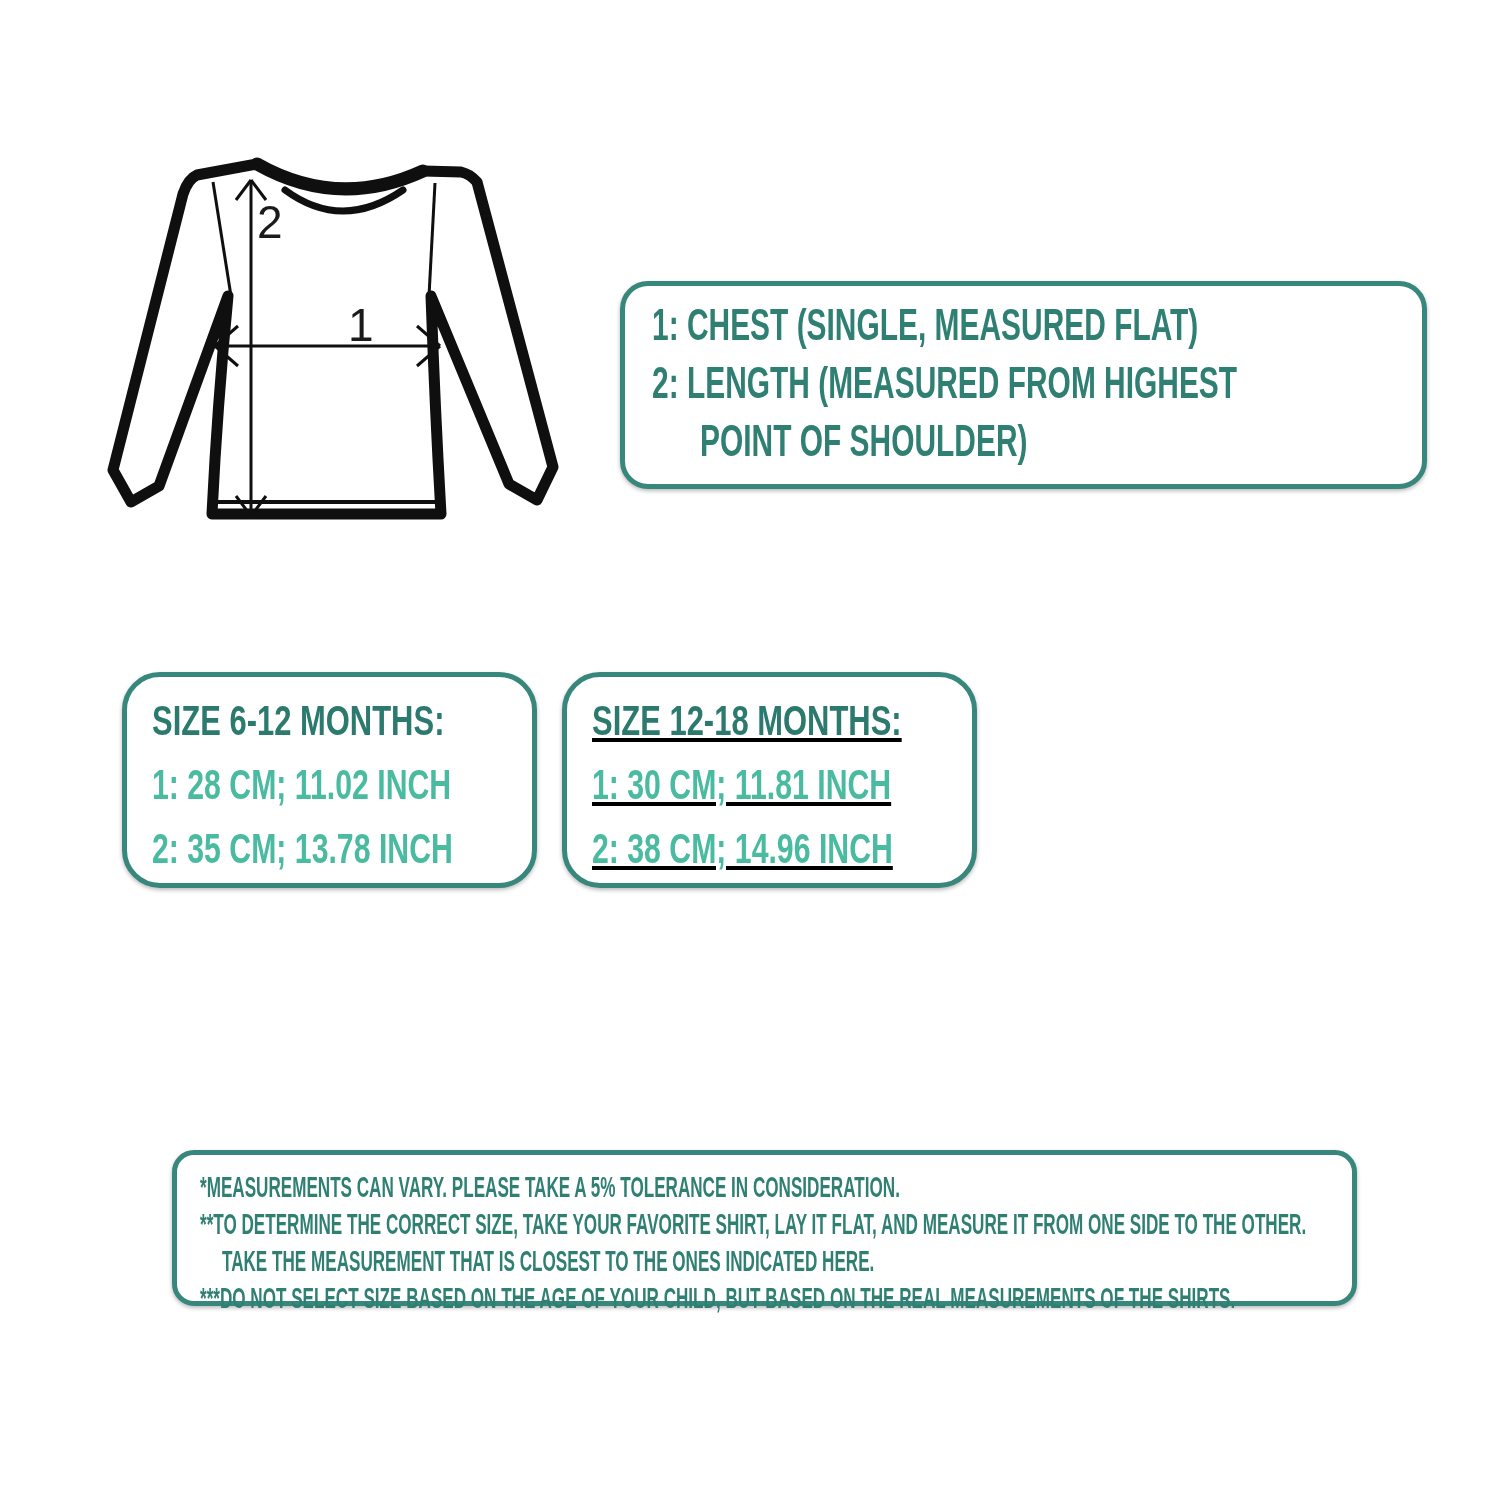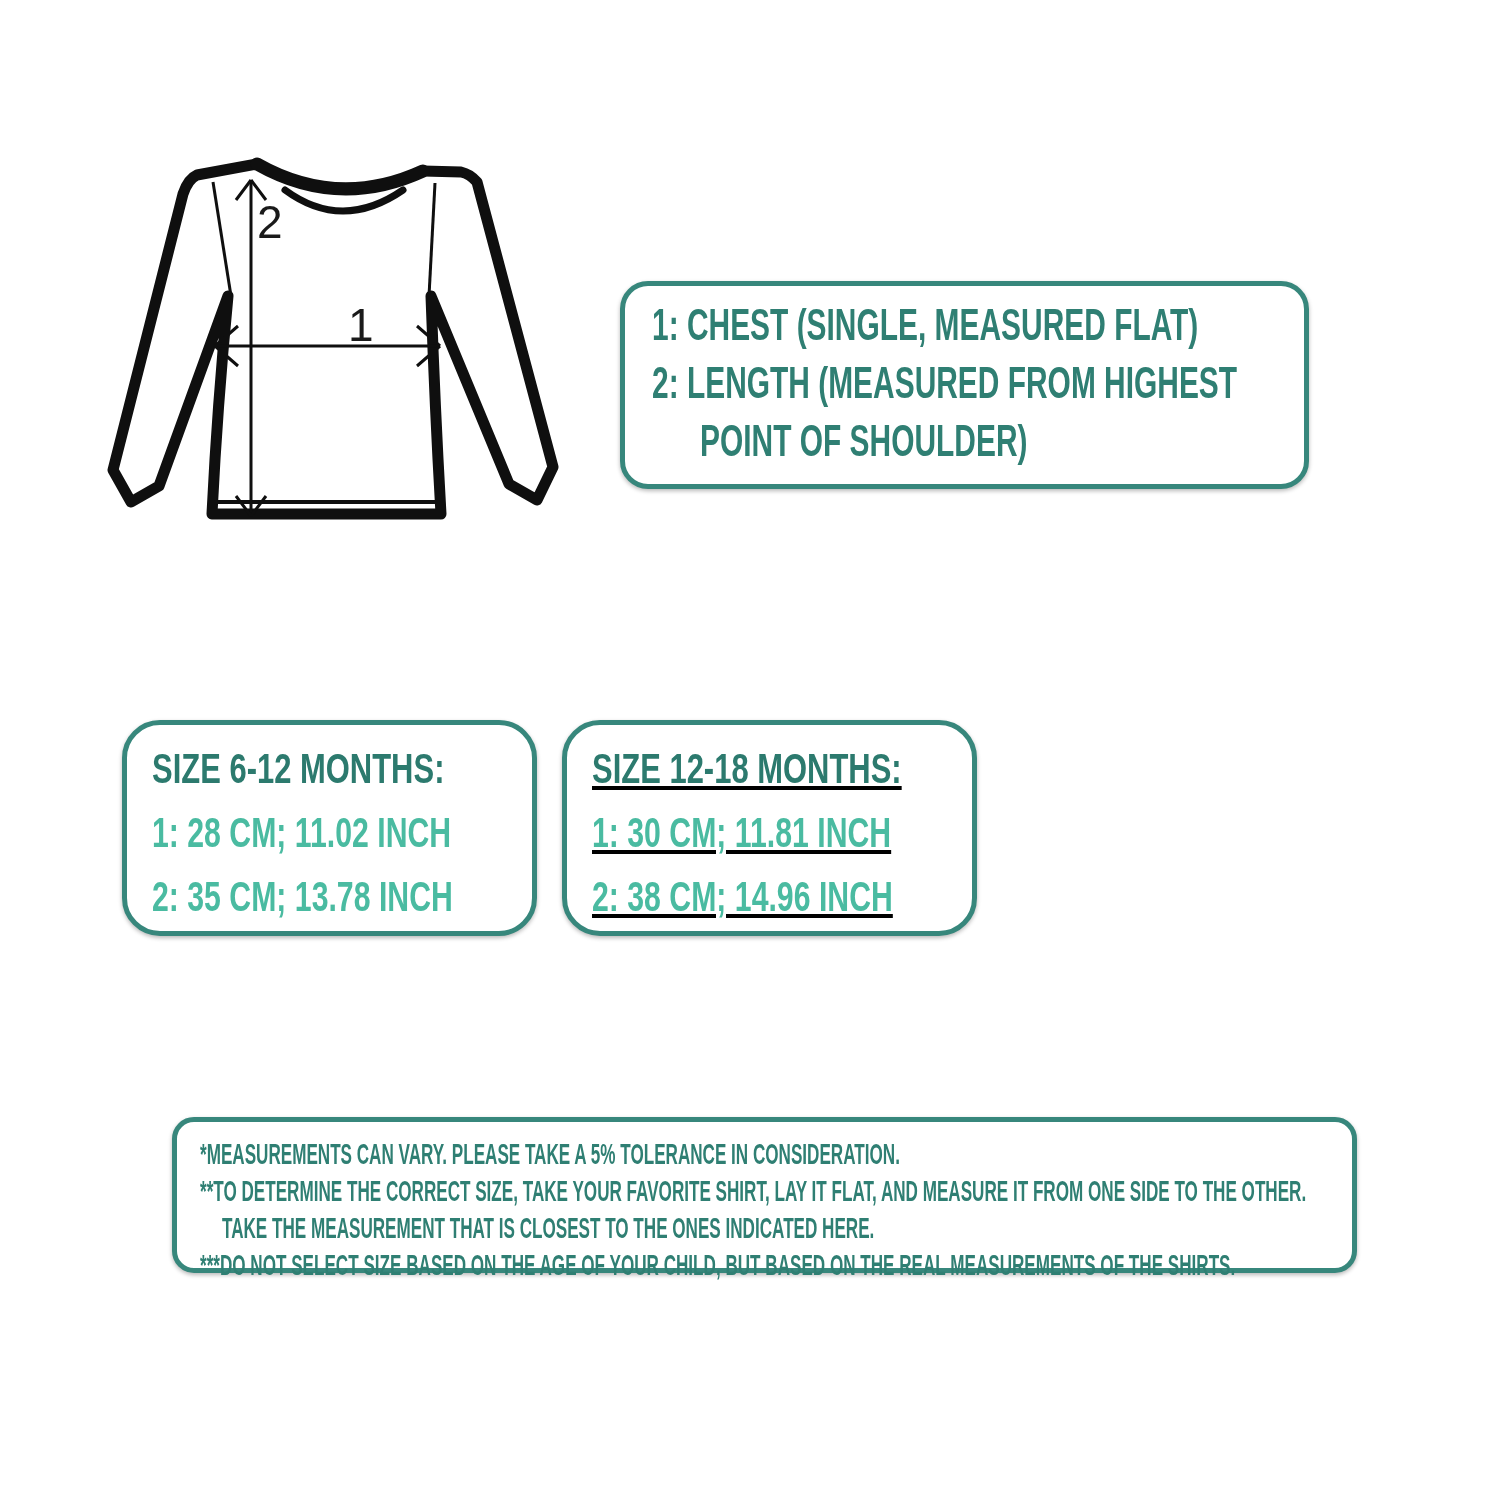--- a/index.html
+++ b/index.html
@@ -11,29 +11,29 @@
     position:absolute;background:#ffffff;
     border:5px solid #37877c;border-radius:30px;
     box-shadow:0 2px 4px rgba(0,0,0,.28);
     box-sizing:border-box;
   }
   .hand{
     font-weight:700;text-transform:uppercase;white-space:nowrap;
     transform-origin:0 50%;
   }
   
-  .legend{left:620px;top:281px;width:689px;height:208px;padding:10px 0 0 27px;border-radius:28px;}
+  .legend{left:620px;top:281px;width:807px;height:208px;padding:10px 0 0 27px;border-radius:28px;}
   .legend .hand{font-size:44px;line-height:58px;transform:scaleX(0.68);color:#2f7f73;}
   .legend .indent{margin-left:48px;}
   
-  .sizebox{top:672px;width:415px;height:216px;padding:10px 0 16px 25px;border-radius:38px;margin-top:48px;}
+  .sizebox{top:672px;width:415px;height:216px;padding:10px 0 16px 25px;border-radius:38px;}
   .sizebox .title{font-size:43px;line-height:66px;transform:scaleX(0.72);color:#2c7a6e;}
   .sizebox .meas{font-size:42px;line-height:64px;transform:scaleX(0.72);color:#4abba1;}
   
-  .footer{left:172px;top:1117px;width:1185px;height:156px;padding:13px 0 0 23px;border-radius:22px;}
+  .footer{left:172px;top:1150px;width:1185px;height:156px;padding:13px 0 0 23px;border-radius:22px;}
   .footer .hand{font-size:30px;line-height:37px;transform:scaleX(0.57);color:#2f7f73;}
   .footer .indent{margin-left:22px;}
   .shirt{position:absolute;left:105px;top:150px;}
   .shirt text{font-family:"Liberation Sans",sans-serif;}
 </style>
 </head>
 <body>
 
 <div class="canvas">
 

